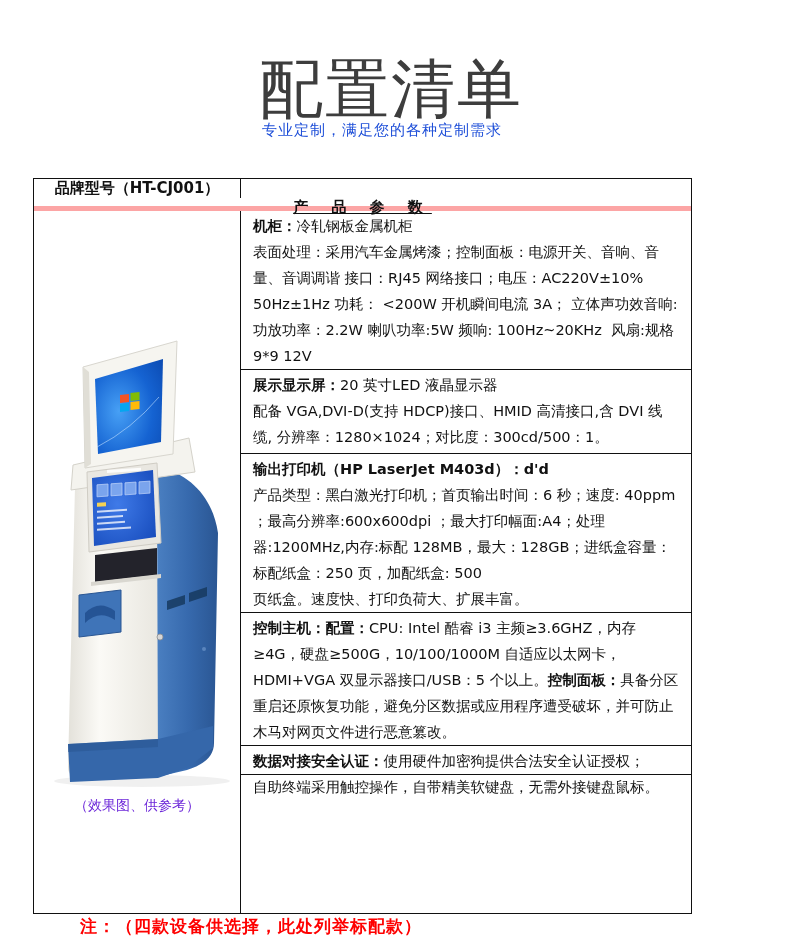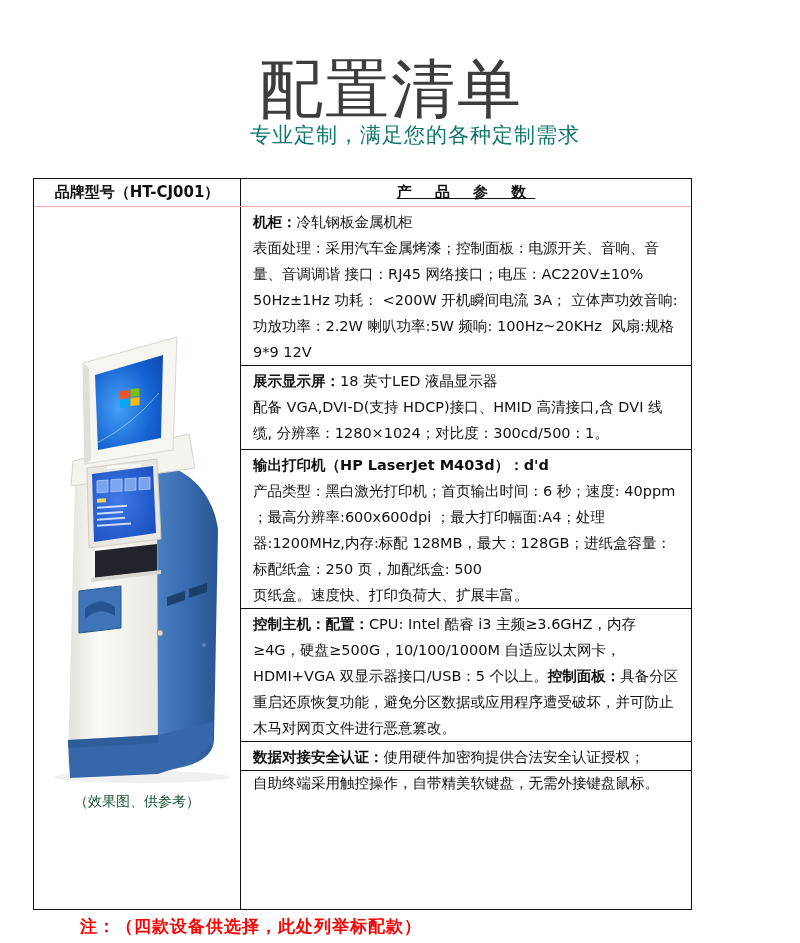--- a/index.html
+++ b/index.html
@@ -6,46 +6,46 @@
   body{
     width:800px;height:943px;background:#ffffff;position:relative;
     font-family:"DejaVu Sans","Liberation Sans",sans-serif;color:#111;
     overflow:hidden;
   }
   .page-title{
     position:absolute;left:259px;top:46px;
     font-size:64px;font-weight:500;color:#3d3d3d;letter-spacing:2px;white-space:nowrap;
   }
   .page-subtitle{
-    position:absolute;left:250px;top:121px;
-    font-size:21px;color:#0f766e;letter-spacing:1px;white-space:nowrap;
+    position:absolute;left:262px;top:121px;
+    font-size:15px;color:#1d4ed8;letter-spacing:1px;white-space:nowrap;
   }
   .spec-table{
     position:absolute;left:33px;top:178px;width:659px;
     border:1px solid #111;box-sizing:border-box;background:#fff;
   }
-  .table-header{display:flex;height:27px;border-bottom:1px solid #fca5a5;}
+  .table-header{display:flex;height:27px;border-bottom:5px solid #fca5a5;flex-direction:column;}
   .brand-cell{
     width:207px;border-right:1px solid #111;box-sizing:border-box;
     display:flex;align-items:center;justify-content:center;
     font-weight:bold;font-size:15px;white-space:nowrap;
   }
   .params-cell{
     flex:1;display:flex;align-items:center;justify-content:center;
     font-weight:bold;font-size:15px;letter-spacing:9px;white-space:nowrap;text-decoration:underline;
   }
   .table-body{display:flex;}
   .image-cell{
     width:207px;border-right:1px solid #111;box-sizing:border-box;
     position:relative;height:702px;background:#fff;
   }
   .kiosk-wrap{position:absolute;left:50%;top:126px;transform:translateX(-50%);}
   .image-caption{
     position:absolute;top:586px;left:0;width:100%;text-align:center;
-    font-size:14px;color:#14532d;white-space:nowrap;
+    font-size:14px;color:#6d28d9;white-space:nowrap;
   }
   .rows-cell{flex:1;display:flex;flex-direction:column;}
   .spec-row{
     box-sizing:border-box;padding:2px 10px 0 12px;
     font-size:14.5px;line-height:26px;white-space:pre-wrap;
     overflow:hidden;
   }
   .spec-row + .spec-row{border-top:1px solid #111;}
   .spec-row b{font-weight:bold;}
   .row-0{min-height:135px;}
@@ -150,21 +150,21 @@
 
           <circle cx="123" cy="300" r="3" fill="#d7d7d7" stroke="#8d8d8d" stroke-width="0.8"></circle>
           <circle cx="167" cy="312" r="2" fill="#5a85bd"></circle>
         </svg>
       </div>
       <div class="image-caption">（效果图、供参考）</div>
     </div>
     <div class="rows-cell">
         <div class="spec-row row-0"><b>机柜：</b><span>冷轧钢板金属机柜
 </span><span>表面处理：采用汽车金属烤漆；控制面板：电源开关、音响、音量、音调调谐 接口：RJ45 网络接口；电压：AC220V±10% 50Hz±1Hz 功耗： &lt;200W 开机瞬间电流 3A； 立体声功效音响:功放功率：2.2W 喇叭功率:5W 频响: 100Hz~20KHz  风扇:规格 9*9 12V</span></div>
-        <div class="spec-row row-1"><b>展示显示屏：</b><span>18 英寸LED 液晶显示器
+        <div class="spec-row row-1"><b>展示显示屏：</b><span>20 英寸LED 液晶显示器
 </span><span>配备 VGA,DVI-D(支持 HDCP)接口、HMID 高清接口,含 DVI 线缆, 分辨率：1280×1024；对比度：300cd/500：1。</span></div>
         <div class="spec-row row-3"><b>输出打印机（HP LaserJet M403d）：d'd
 </b><span>产品类型：黑白激光打印机；首页输出时间：6 秒；速度: 40ppm ；最高分辨率:600x600dpi ；最大打印幅面:A4；处理器:1200MHz,内存:标配 128MB，最大：128GB；进纸盒容量：标配纸盒：250 页，加配纸盒: 500
 页纸盒。速度快、打印负荷大、扩展丰富。</span></div>
         <div class="spec-row row-4"><b>控制主机：配置：</b><span>CPU: Intel 酷睿 i3 主频≥3.6GHZ，内存≥4G，硬盘≥500G，10/100/1000M 自适应以太网卡，HDMI+VGA 双显示器接口/USB：5 个以上。</span><b>控制面板：</b><span>具备分区重启还原恢复功能，避免分区数据或应用程序遭受破坏，并可防止木马对网页文件进行恶意篡改。</span></div>
         <div class="spec-row row-6"><b>数据对接安全认证：</b><span>使用硬件加密狗提供合法安全认证授权；</span></div>
         <div class="spec-row row-7"><span>自助终端采用触控操作，自带精美软键盘，无需外接键盘鼠标。</span></div>
       </div>
   </div>
 </div>

